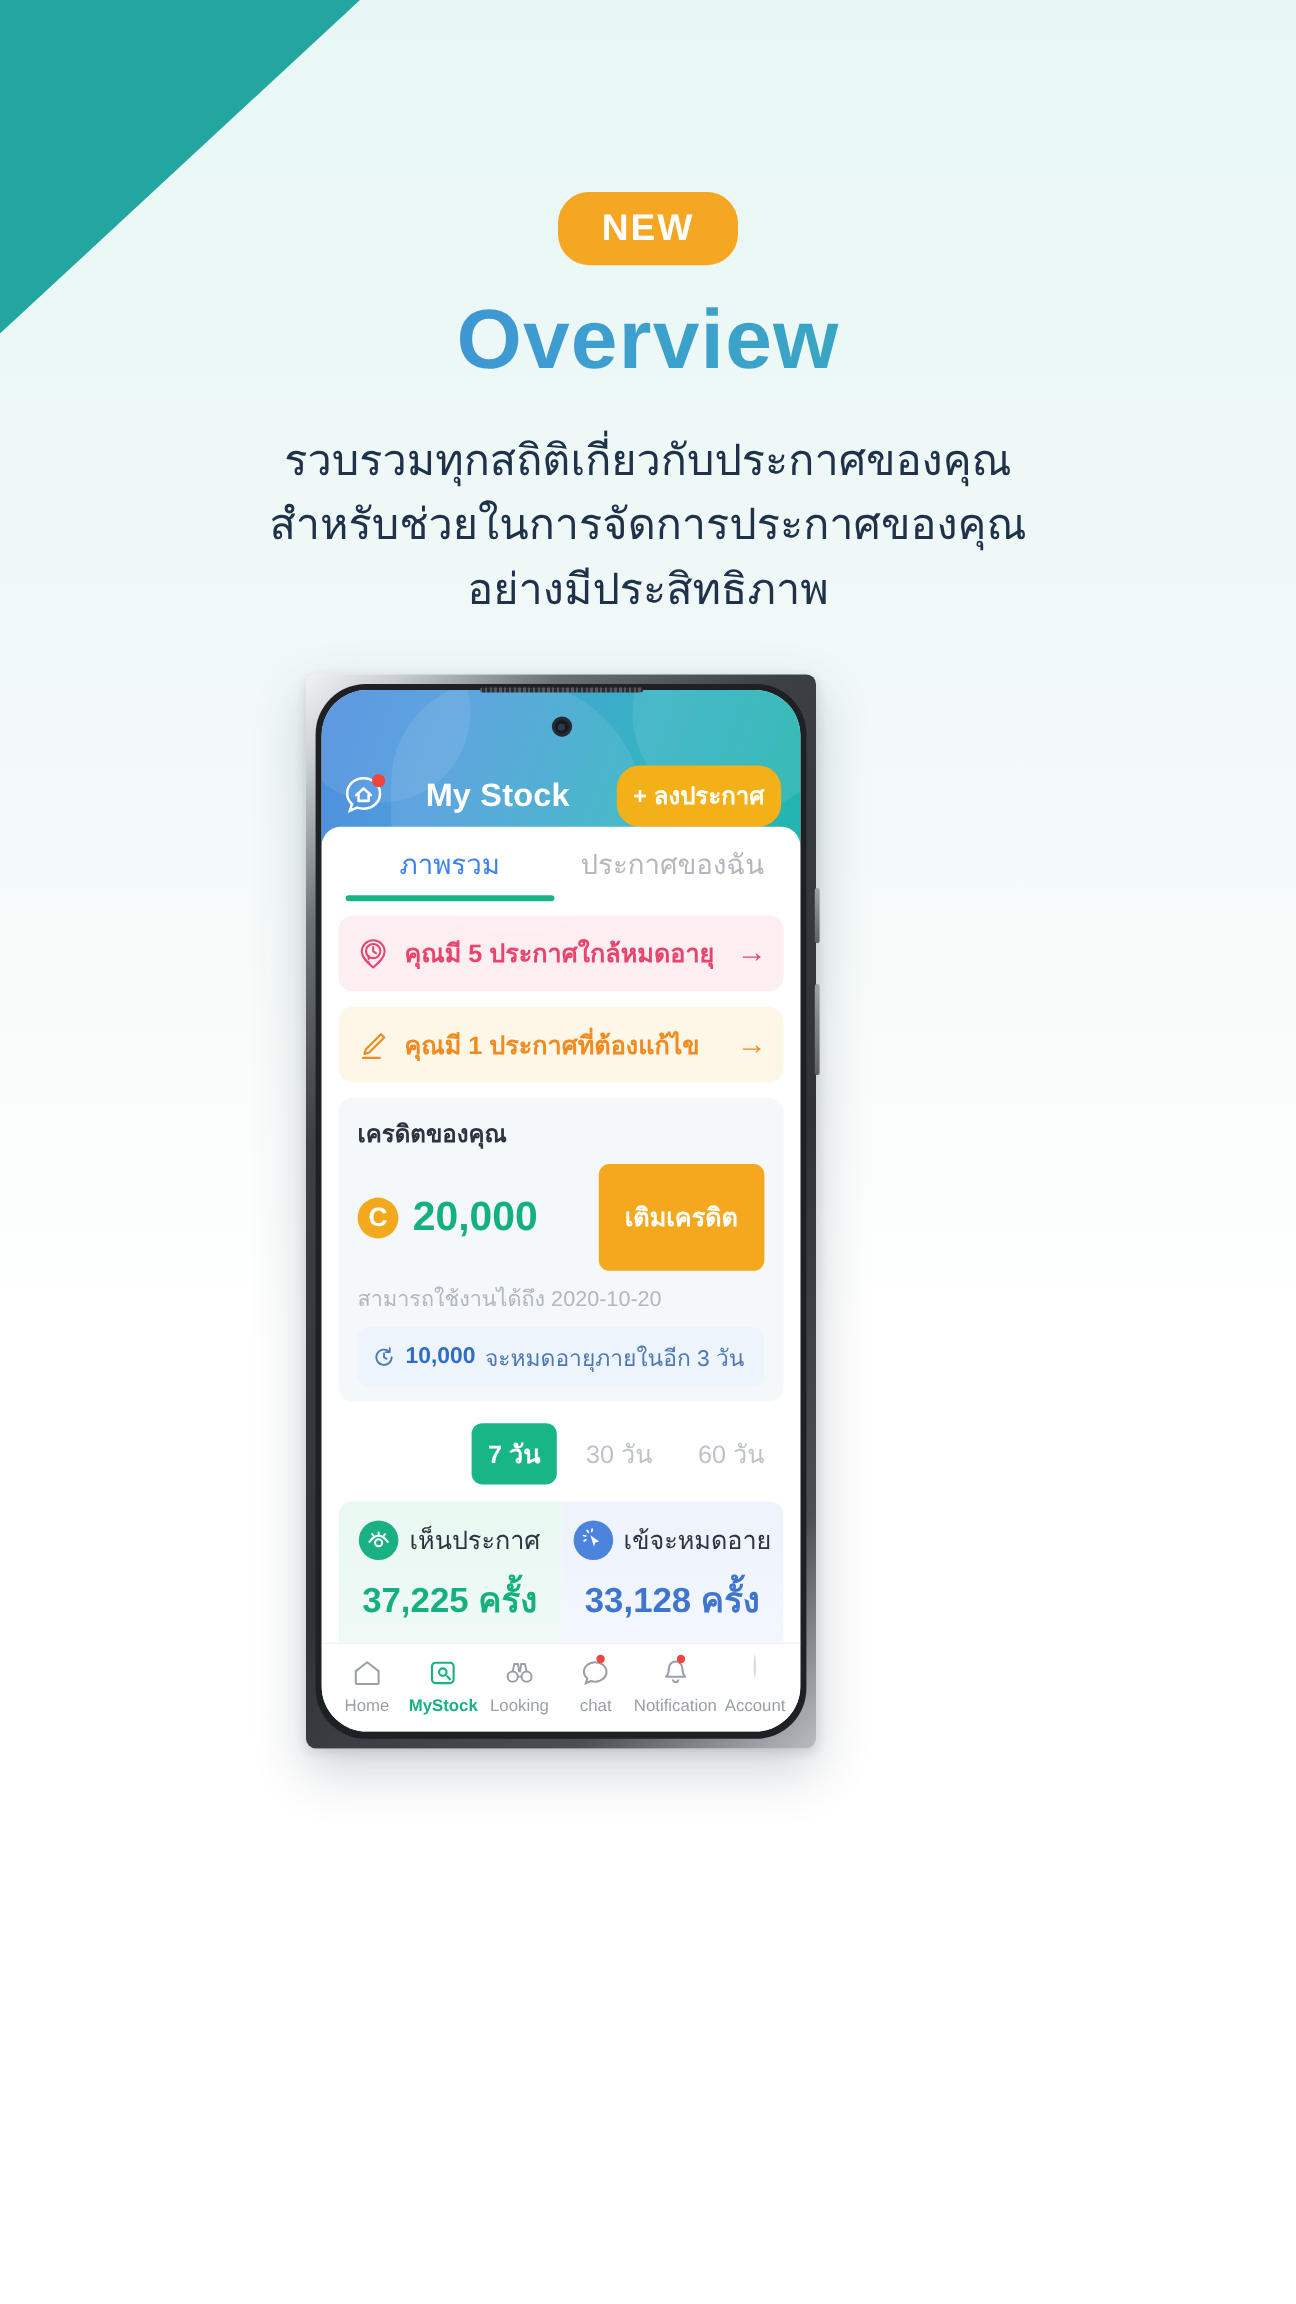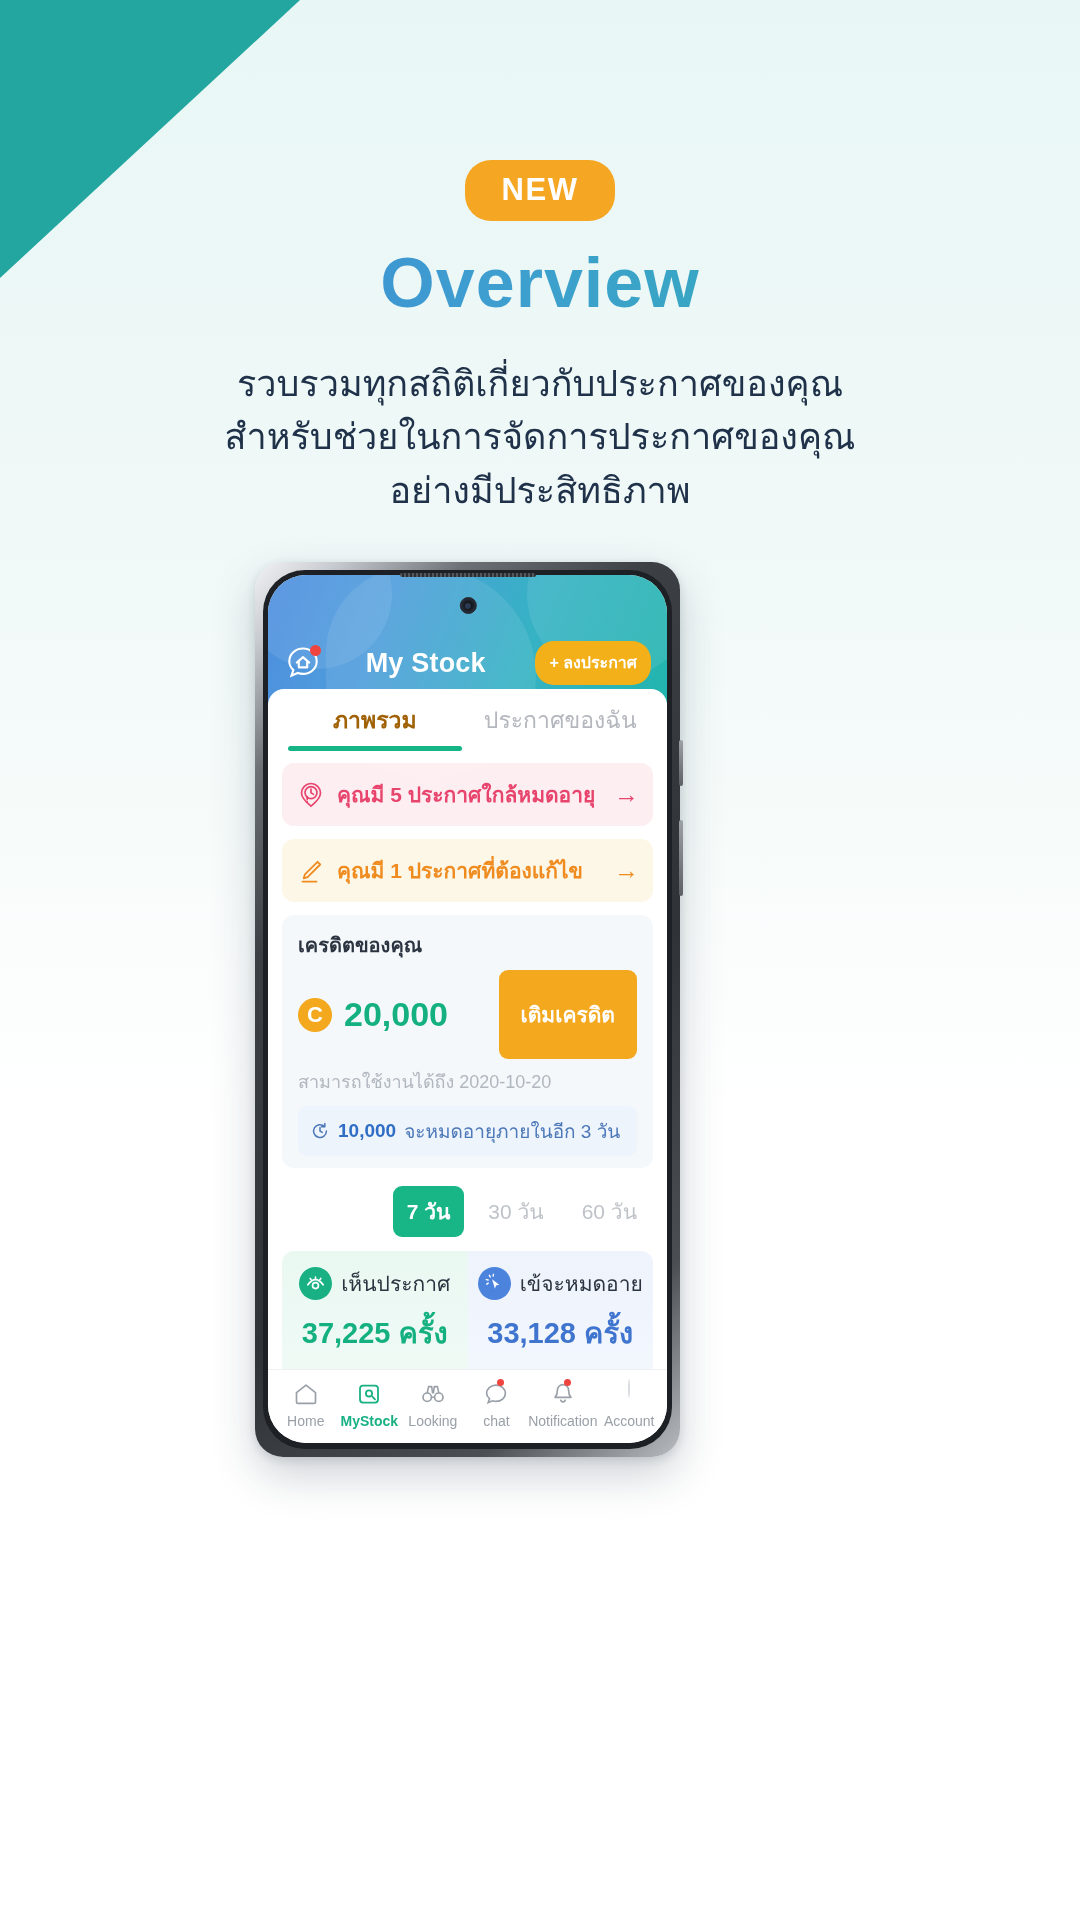--- a/index.html
+++ b/index.html
@@ -51,21 +51,21 @@
     line-height: 1.48;
     color: #20324a;
     font-weight: normal;
   }
 
   
   .phone {
     position: absolute;
     left: 255px; top: 562px;
     width: 425px; height: 895px;
-    border-radius: 28px;
+    border-radius: 8px;
     background: linear-gradient(135deg, #f2f3f5 0%, #c9ccd1 6%, #6d7176 16%, #3c4045 30%, #2f3237 60%, #4b4f54 85%, #b9bcc1 100%);
     padding: 8px;
     box-shadow: 0 18px 44px rgba(30,50,70,.22), 0 3px 10px rgba(30,50,70,.14);
   }
   .phone-inner {
     width: 100%; height: 100%;
     border-radius: 42px;
     background: #1d2024;
     padding: 5px 5px 6px;
     position: relative;
@@ -137,21 +137,21 @@
   .hdr-title {
     flex: 1; text-align: center;
     color: #ffffff; font-size: 27px; font-weight: bold;
     letter-spacing: .2px;
     margin-left: -6px;
   }
   .post-btn {
     flex: none;
     background: #f3b019;
     color: #ffffff;
-    font-size: 16px; font-weight: bold;
+    font-size: 20px; font-weight: bold;
     padding: 9px 14px 10px;
     border-radius: 19px;
     white-space: nowrap;
     border: none;
   }
 
   
   .tabs {
     flex: none;
     background: #ffffff;
@@ -161,21 +161,21 @@
     display: flex;
     padding: 0 14px;
     height: 62px;
   }
   .tab {
     flex: 1; text-align: center;
     display: flex; flex-direction: column; justify-content: center; align-items: center;
     position: relative;
   }
   .tab-label { font-size: 23px; }
-  .tab.active .tab-label { color: #a16207; font-weight: bold; }
+  .tab.active .tab-label { color: #3b82f6; font-weight: normal; }
   .tab.inactive .tab-label { color: #b4b7bd; }
   .tab.active::after {
     content: ""; position: absolute; bottom: 0; left: 6px; right: 6px;
     height: 5px; border-radius: 3px; background: #16b587;
   }
 
   
   .app-body {
     flex: 1;
     background: #ffffff;

